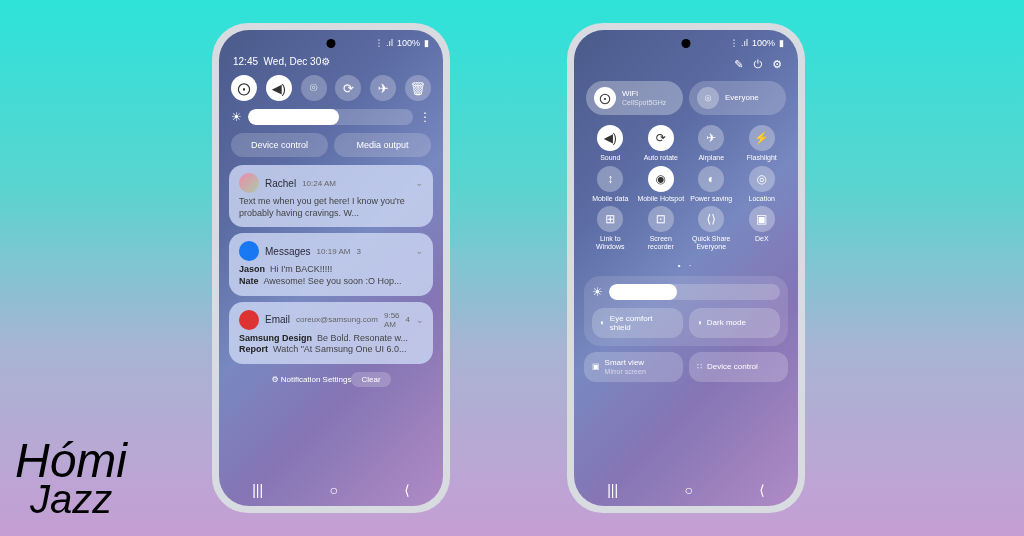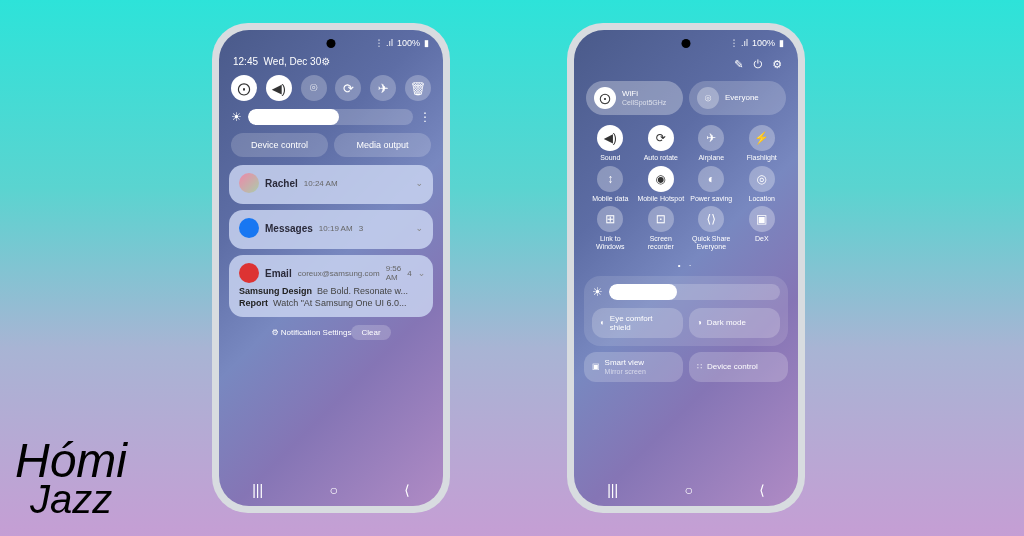--- a/index.html
+++ b/index.html
@@ -20,21 +20,21 @@
 .btrack{flex:1;height:16px;background:rgba(255,255,255,0.2);border-radius:10px;position:relative;overflow:hidden}
 .bfill{position:absolute;left:0;top:0;height:100%;width:55%;background:#fff;border-radius:10px}
 .bdot{color:#fff;font-size:12px}
 .ctrl-row{display:flex;gap:6px;padding:0 2px 8px}
 .ctrl-btn{flex:1;background:rgba(255,255,255,0.18);color:#fff;font-size:9px;text-align:center;padding:7px 4px;border-radius:14px}
 .card{background:rgba(200,210,240,0.85);border-radius:14px;padding:8px 10px;margin-bottom:6px;color:#2a2a3a}
 .card-head{display:flex;align-items:center;gap:6px;font-size:9px;margin-bottom:3px}
 .avatar{width:20px;height:20px;border-radius:50%;background:linear-gradient(135deg,#e8a,#aca);flex-shrink:0}
 .avatar.blue{background:#1877f2}
 .avatar.red{background:#d33}
-.sender{font-weight:700;font-size:10px}
+.sender{font-weight:400;font-size:10px}
 .tstamp{color:#666;font-size:8px}
 .chev{margin-left:auto;color:#888;font-size:9px}
 .body{font-size:9px;line-height:1.3;color:#444}
 .body .name{font-weight:600;color:#222}
 .nfooter{display:flex;justify-content:center;align-items:center;color:#fff;font-size:8px;padding:2px 6px}
 .clear{background:rgba(255,255,255,0.2);padding:3px 10px;border-radius:10px}
 .navbar{position:absolute;bottom:8px;left:0;right:0;display:flex;justify-content:space-around;color:#fff;font-size:14px}
 .qs-top{display:flex;justify-content:flex-end;gap:10px;color:#fff;font-size:11px;padding:4px 6px 10px}
 .qs-row{display:flex;gap:6px;padding:0 2px 6px}
 .qs-wide{flex:1;background:rgba(255,255,255,0.2);border-radius:20px;padding:6px 8px;display:flex;align-items:center;gap:6px}
@@ -92,29 +92,31 @@
       <div class="ctrl-btn">Media output</div>
     </div>
     <div id="p1notifs">
         <div class="card">
           <div class="card-head">
             <div class="avatar green"></div>
             <span class="sender">Rachel</span>
             <span class="tstamp">10:24 AM</span>
             <span class="chev">⌄</span>
           </div>
+          <div class="body">Text me when you get here! I know you're probably having cravings. W...</div>
         </div>
         <div class="card">
           <div class="card-head">
             <div class="avatar blue"></div>
             <span class="sender">Messages</span>
             <span class="tstamp">10:19 AM</span>
             <span class="tstamp">3</span>
             <span class="chev">⌄</span>
           </div>
+          <div class="body"><span class="name">Jason</span>&nbsp;&nbsp;Hi I'm BACK!!!!!<br><span class="name">Nate</span>&nbsp;&nbsp;Awesome! See you soon :O Hop...</div>
         </div>
         <div class="card">
           <div class="card-head">
             <div class="avatar red"></div>
             <span class="sender">Email</span>
             <span class="tstamp">coreux@samsung.com</span>
             <span class="tstamp">9:56 AM</span>
             <span class="tstamp">4</span>
             <span class="chev">⌄</span>
           </div>

